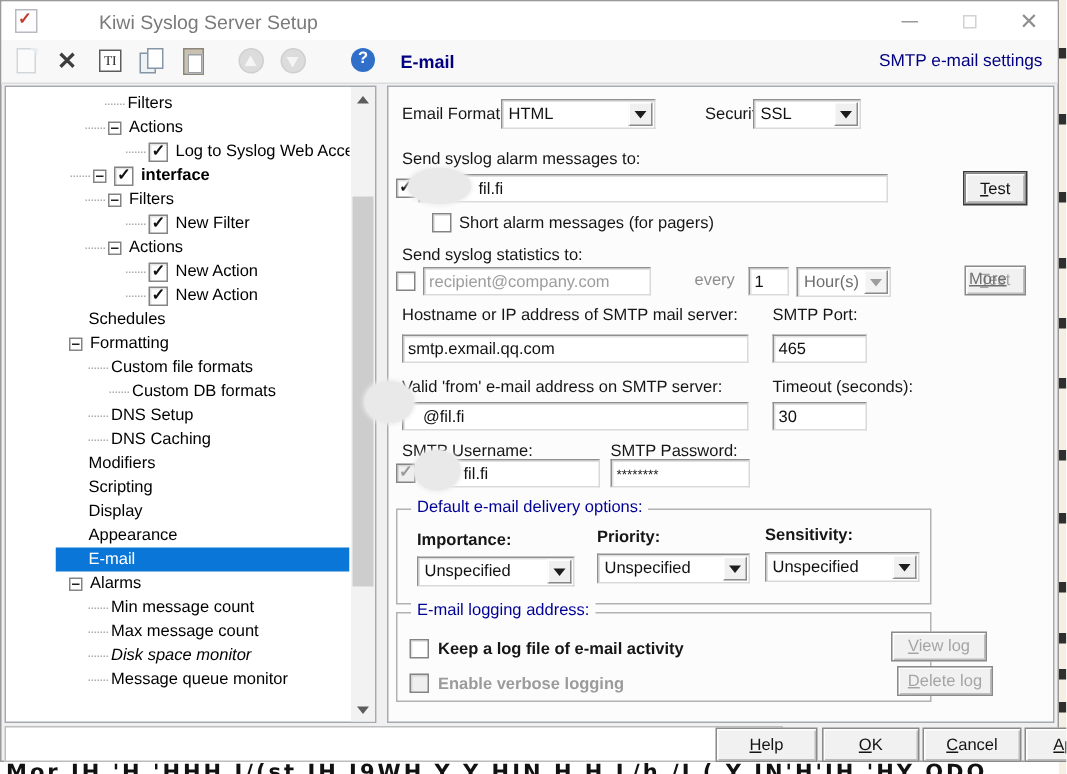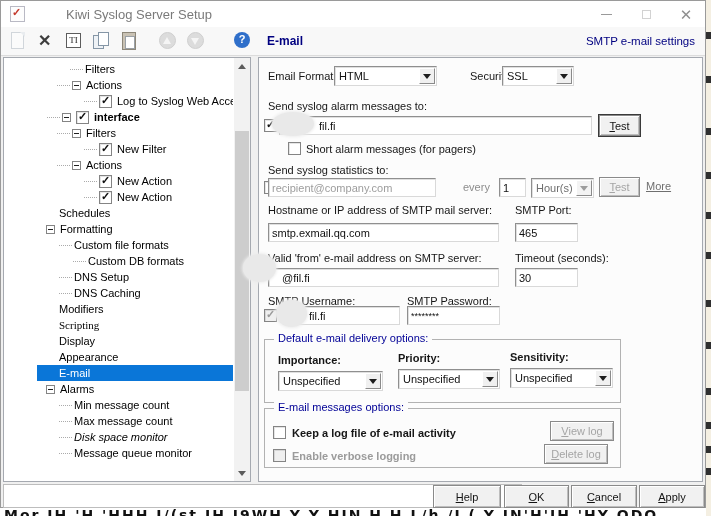--- a/index.html
+++ b/index.html
@@ -75,21 +75,21 @@
   .lbl.gray{color:#8d8d8d;}
   .field{position:absolute;background:#fff;border:1px solid #8f8f8f;border-bottom-color:#d9d9d9;border-right-color:#d9d9d9;box-shadow:inset 1px 1px 0 rgba(0,0,0,.12);box-sizing:border-box;font-family:"Liberation Sans",sans-serif;font-size:11px;color:#111;padding:0 3px;height:19px;outline:none;}
   .field.disabled{color:#9d9d9d;}
   .combo{position:absolute;height:20px;background:#fff;border:1px solid #8f8f8f;border-bottom-color:#d9d9d9;border-right-color:#d9d9d9;box-shadow:inset 1px 1px 0 rgba(0,0,0,.12);box-sizing:border-box;}
   .combo-value{position:absolute;left:4px;top:3px;font-size:11px;color:#111;white-space:nowrap;}
   .combo-btn{position:absolute;right:1px;top:1px;bottom:1px;width:16px;background:#f0f0f0;border:1px solid #fff;border-right-color:#8a8a8a;border-bottom-color:#8a8a8a;box-sizing:border-box;}
   .combo-btn::after{content:"";position:absolute;left:3px;top:5px;border-left:4px solid transparent;border-right:4px solid transparent;border-top:5px solid #1c1c1c;}
   .combo.disabled .combo-value{color:#6f6f6f;}
   .combo.disabled .combo-btn{background:#f3f3f3;}
   .combo.disabled .combo-btn::after{border-top-color:#9d9d9d;}
-  .btn{position:absolute;background:#f1f1f1;border:1px solid #8a8a8a;box-shadow:inset 1px 1px 0 #ffffff, inset -1px -1px 0 #bdbdbd;box-sizing:border-box;display:flex;align-items:center;justify-content:center;font-size:11px;color:#141414;}
+  .btn{position:absolute;background:#f1f1f1;border:1px solid #8a8a8a;box-shadow:inset 1px 1px 0 #ffffff, inset -1px -1px 0 #bdbdbd;box-sizing:border-box;display:flex;align-items:center;justify-content:center;font-size:11px;color:#141414;margin-left:44px;}
   .btn-text{display:block;}
   .btn-text::first-letter{text-decoration:underline;}
   .btn.default{box-shadow:inset 1px 1px 0 #ffffff, inset -1px -1px 0 #bdbdbd, 0 0 0 1px #3a3a3a;}
   .btn.disabled{color:#a5a5a5;}
   .link{position:absolute;font-size:11px;color:#6f6f6f;text-decoration:underline;}
   .group{position:absolute;border:1px solid #b2b2b2;box-sizing:border-box;}
   .group-title{position:absolute;top:-8px;left:9px;background:#fcfcfc;padding:0 4px;font-size:11px;color:#000096;white-space:nowrap;}
   .g-item{position:absolute;font-size:11px;color:#161616;white-space:nowrap;font-weight:bold;}
   .g-item.gray{color:#9b9b9b;}
 
@@ -220,21 +220,21 @@
             <span class="conn"></span>
             <span class="tree-label">DNS Setup</span>
           </div>
           <div class="tree-row" style="padding-left: 22px;">
             <span class="conn"></span>
             <span class="tree-label">DNS Caching</span>
           </div>
           <div class="tree-row" style="padding-left: 22px;">
             <span class="tree-label">Modifiers</span>
           </div>
-          <div class="tree-row" style="padding-left: 22px; font-family: Liberation Serif, serif;">
+          <div class="tree-row" style="padding-left: 22px;">
             <span class="tree-label">Scripting</span>
           </div>
           <div class="tree-row" style="padding-left: 22px;">
             <span class="tree-label">Display</span>
           </div>
           <div class="tree-row" style="padding-left: 22px;">
             <span class="tree-label">Appearance</span>
           </div>
           <div class="tree-row selected" style="padding-left: 22px;">
             <span class="tree-label">E-mail</span>
@@ -288,21 +288,21 @@
       <span class="cb checked" style="position:absolute;left:5px;top:61px"></span>
       <input class="field" style="left: 20px; top: 58px; width: 313px; text-indent: 36px;" readonly="" value="fil.fi">
       <div class="btn default" style="left:340px;top:57px;width:41px;height:21px">
         <span class="btn-text">Test</span>
       </div>
       <span class="cb" style="position:absolute;left:29px;top:84px"></span>
       <span class="lbl" style="left:47px;top:85px">Short alarm messages (for pagers)</span>
 
       <span class="lbl" style="left:9px;top:106px">Send syslog statistics to:</span>
       <span class="cb" style="position:absolute;left:5px;top:123px"></span>
-      <input class="field disabled" style="left: 9px; top: 120px; width: 168px;" readonly="" value="recipient@company.com">
+      <input class="field disabled" style="left: 23px; top: 120px; width: 152px;" readonly="" value="recipient@company.com">
       <span class="lbl gray" style="left:204px;top:123px">every</span>
       <input class="field" style="left: 240px; top: 120px; width: 27px;" readonly="" value="1">
       <div class="combo disabled" style="left:272px;top:120px;width:63px">
         <span class="combo-value">Hour(s)</span>
         <span class="combo-btn"></span>
       </div>
       <div class="btn disabled" style="left:340px;top:119px;width:41px;height:20px">
         <span class="btn-text">Test</span>
       </div>
       <span class="link" style="left:387px;top:122px">More</span>
@@ -336,29 +336,29 @@
           <span class="combo-btn"></span>
         </div>
         <span class="g-item" style="left:245px;top:11px">Sensitivity:</span>
         <div class="combo" style="left:245px;top:28px;width:103px">
           <span class="combo-value">Unspecified</span>
           <span class="combo-btn"></span>
         </div>
       </div>
 
       <div class="group" style="left:5px;top:350px;width:357px;height:60px">
-        <span class="group-title">E-mail messages options:</span>
+        <span class="group-title">E-mail logging address:</span>
         <span class="cb" style="position:absolute;left:8px;top:17px"></span>
         <span class="g-item" style="left:27px;top:18px">Keep a log file of e-mail activity</span>
         <span class="cb disabled" style="position:absolute;left:8px;top:40px"></span>
         <span class="g-item gray" style="left:27px;top:41px">Enable verbose logging</span>
         <div class="btn disabled" style="left:285px;top:12px;width:64px;height:20px">
           <span class="btn-text">View log</span>
         </div>
-        <div class="btn disabled" style="left:279px;top:35px;width:64px;height:20px">
+        <div class="btn disabled" style="left:289px;top:35px;width:64px;height:20px">
           <span class="btn-text">Delete log</span>
         </div>
       </div>
     </div>
 
     <div class="footer-inset"></div>
     <div class="btn f-btn" style="left:432px;width:68px">
       <span class="btn-text">Help</span>
     </div>
     <div class="btn f-btn" style="left:503px;width:65px">

